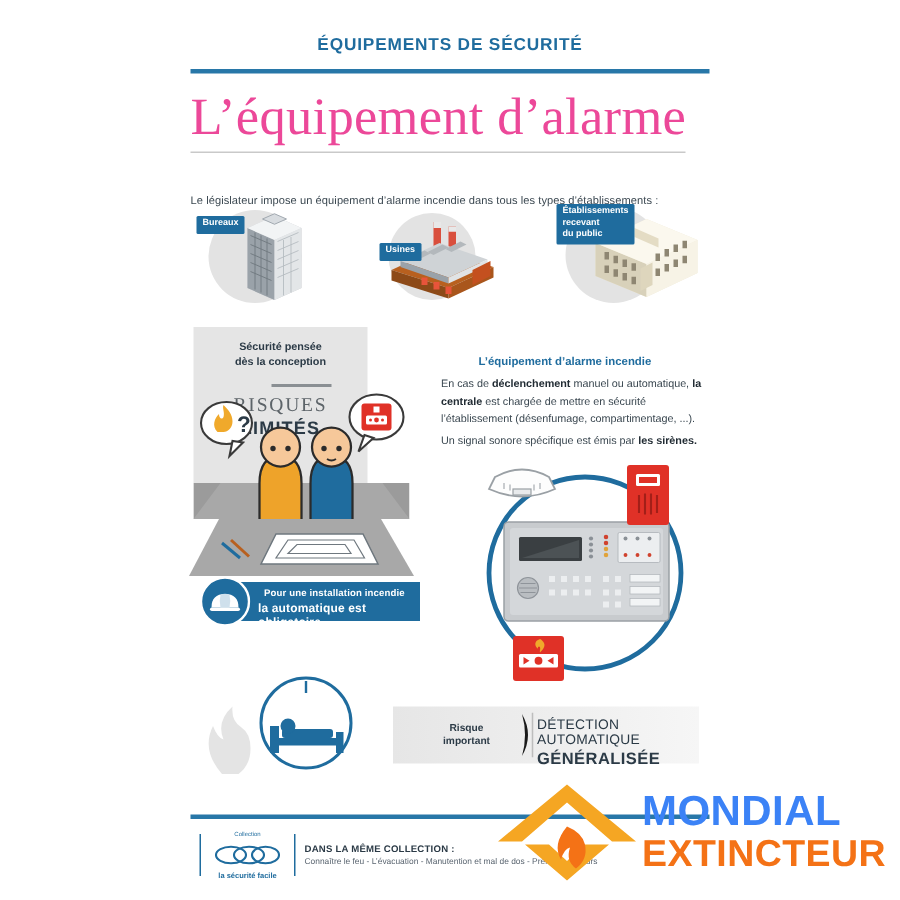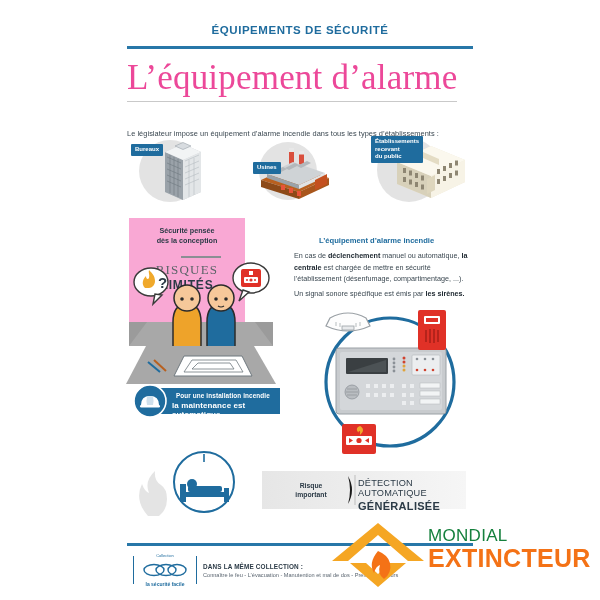--- a/index.html
+++ b/index.html
@@ -44,21 +44,21 @@
   .disc{position:absolute;border-radius:50%;background:#e3e3e3;}
   .tag{
     position:absolute;background:#1f6c9e;color:#fff;
     font-size:6px;font-weight:bold;line-height:1.25;
     padding:2px 4px;border-radius:1px;z-index:4;white-space:pre-line;
   }
 
   
   .panel{
     position:absolute;left:129px;top:218px;width:116px;height:128px;
-    background:#f9a8d4;
+    background:#e5e5e5;
   }
   .panel-h{
     position:absolute;left:0;right:0;top:8px;text-align:center;
     font-size:7.2px;font-weight:bold;color:#2b3a46;line-height:1.35;
   }
   .panel-h-rule{
     position:absolute;left:52px;top:38px;width:40px;height:1.5px;background:#8a8f93;
   }
   .risq{
     position:absolute;left:0;right:0;top:44px;text-align:center;
@@ -131,21 +131,21 @@
   }
   .foot-p{
     position:absolute;left:203px;top:572px;width:250px;
     font-size:5.6px;color:#5a6570;
   }
 
   
   .wm{position:absolute;left:330px;top:521px;width:270px;height:79px;}
   .wm-txt{position:absolute;left:98px;top:6px;line-height:1;}
   .wm-txt .m{
-    display:block;font-size:17px;font-weight:normal;color:#15803d;letter-spacing:.3px;
+    display:block;font-size:28px;font-weight:bold;color:#3b82f6;letter-spacing:.3px;
   }
   .wm-txt .e{
     display:block;font-size:25px;font-weight:bold;color:#f47216;letter-spacing:.3px;margin-top:2px;text-align:center;
   }
 </style>
 </head>
 <body>
 
 <div class="page">
 
@@ -407,21 +407,21 @@
       <rect x="48" y="136" width="26" height="9" rx="1" fill="#fff"></rect>
       <circle cx="61" cy="140.5" r="2.6" fill="#e03127"></circle>
       <polygon points="51,138 55,140.5 51,143" fill="#e03127"></polygon>
       <polygon points="71,138 67,140.5 71,143" fill="#e03127"></polygon>
       <path d="M60 127c-2 2-1 4 0.5 5.5 0-1.5 1-2 1.5-1 0.5 1.5-0.5 2.5 0 3.5 1.5-1.5 3-3 3-5 0-2-2-3.5-3-4z" fill="#f0a92b"></path>
     </g>
   </svg>
 
   <div class="maint">
     <div class="l1">Pour une installation incendie</div>
-    <div class="l2">la maintenance est automatique</div>
+    <div class="l2">la automatique est obligatoire</div>
   </div>
   <svg width="34" height="34" viewBox="0 0 34 34" style="position:absolute;left:133px;top:384px;">
     <circle cx="17" cy="17" r="16" fill="#1f6c9e" stroke="#fff" stroke-width="1.6"></circle>
     <path d="M8 21 q0-9 9-9 q9 0 9 9 z" fill="#fff"></path>
     <path d="M14 12.6 q3-1.4 6 0 q1 4 0 8.4 l-6 0 q-1-4.4 0-8.4z" fill="#cfe0ec"></path>
     <rect x="7" y="21" width="20" height="2.4" rx="1.2" fill="#fff"></rect>
   </svg>
 
   <svg width="140" height="70" viewBox="0 0 140 70" style="position:absolute;left:128px;top:448px;">
     <path d="M20 68 q-14-16 -6-32 q3 8 7 9 q-5-12 6-22 q-1 10 6 14 q6 4 6 14 q0 11 -8 17z" fill="#e4e4e4"></path>

